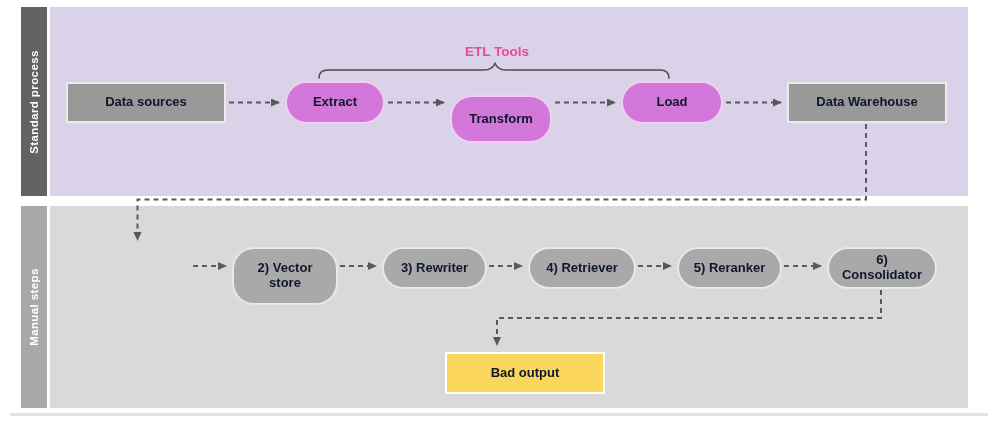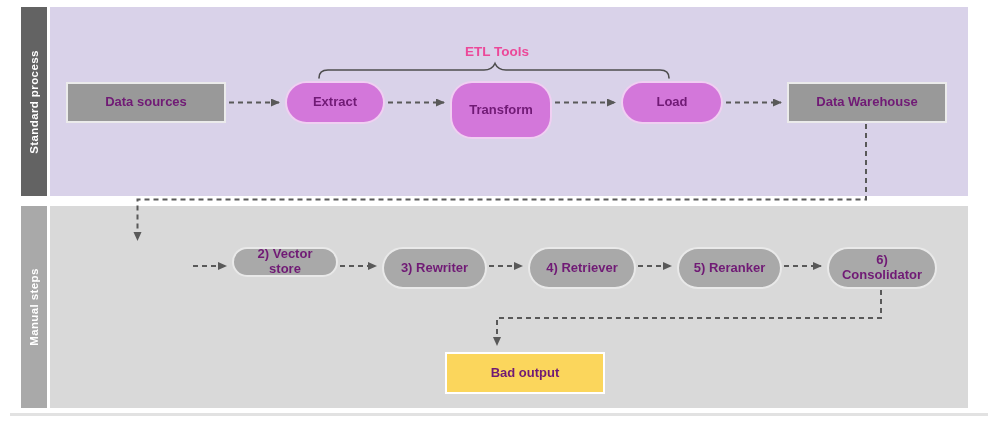--- a/index.html
+++ b/index.html
@@ -26,35 +26,35 @@
   .bottom-rule { position: absolute; left: 10px; top: 413px; width: 978px; height: 3px; background: #e2e2e2; }
 
   
   svg.connectors { position: absolute; left: 0; top: 0; width: 1003px; height: 430px; pointer-events: none; }
   .dash { fill: none; stroke: #595959; stroke-width: 2; stroke-dasharray: 5 4; }
   .brace { fill: none; stroke: #4d4d4d; stroke-width: 1.6; stroke-linecap: round; }
 
   
   .node {
     position: absolute; display: flex; align-items: center; justify-content: center;
-    color: #701a75; font-weight: bold; font-size: 13px; text-align: center; line-height: 1.15;
+    color: #0f172a; font-weight: bold; font-size: 13px; text-align: center; line-height: 1.15;
   }
   .rect-gray  { background: #999999; border: 2px solid rgba(255,255,255,.8); }
   .pill-pink  { background: #d377da; border: 2px solid rgba(255,255,255,.65); border-radius: 22px; }
   .pill-gray  { background: #a9a9a9; border: 2px solid rgba(255,255,255,.75); border-radius: 22px; }
   .rect-yellow{ background: #fbd65c; border: 2px solid #ffffff; margin-left: 28px; }
 
   .n-datasources { left: 66px;  top: 82px; width: 160px; height: 41px; }
   .n-extract     { left: 285px; top: 81px; width: 100px; height: 43px; }
-  .n-transform   { left: 450px; top: 81px; width: 102px; height: 58px; }
+  .n-transform   { left: 450px; top: 95px; width: 102px; height: 48px; }
   .n-load        { left: 621px; top: 81px; width: 102px; height: 43px; }
   .n-warehouse   { left: 787px; top: 82px; width: 160px; height: 41px; }
 
   .n-chunker     { left: 85px;  top: 247px; width: 106px; height: 42px; }
-  .n-vector      { left: 232px; top: 247px; width: 106px; height: 30px; padding: 12px 12px; }
+  .n-vector      { left: 232px; top: 247px; width: 106px; height: 58px; padding: 12px 12px; }
   .n-rewriter    { left: 382px; top: 247px; width: 105px; height: 42px; }
   .n-retriever   { left: 528px; top: 247px; width: 108px; height: 42px; }
   .n-reranker    { left: 677px; top: 247px; width: 105px; height: 42px; }
   .n-consolidator{ left: 827px; top: 247px; width: 110px; height: 42px; padding: 0 12px; }
 
   .n-badoutput   { left: 417px; top: 352px; width: 160px; height: 42px; }
 
   .brace-label {
     position: absolute; left: 437px; top: 44px; width: 120px; text-align: center;
     color: #ec4899; font-weight: bold; font-size: 13.5px;

